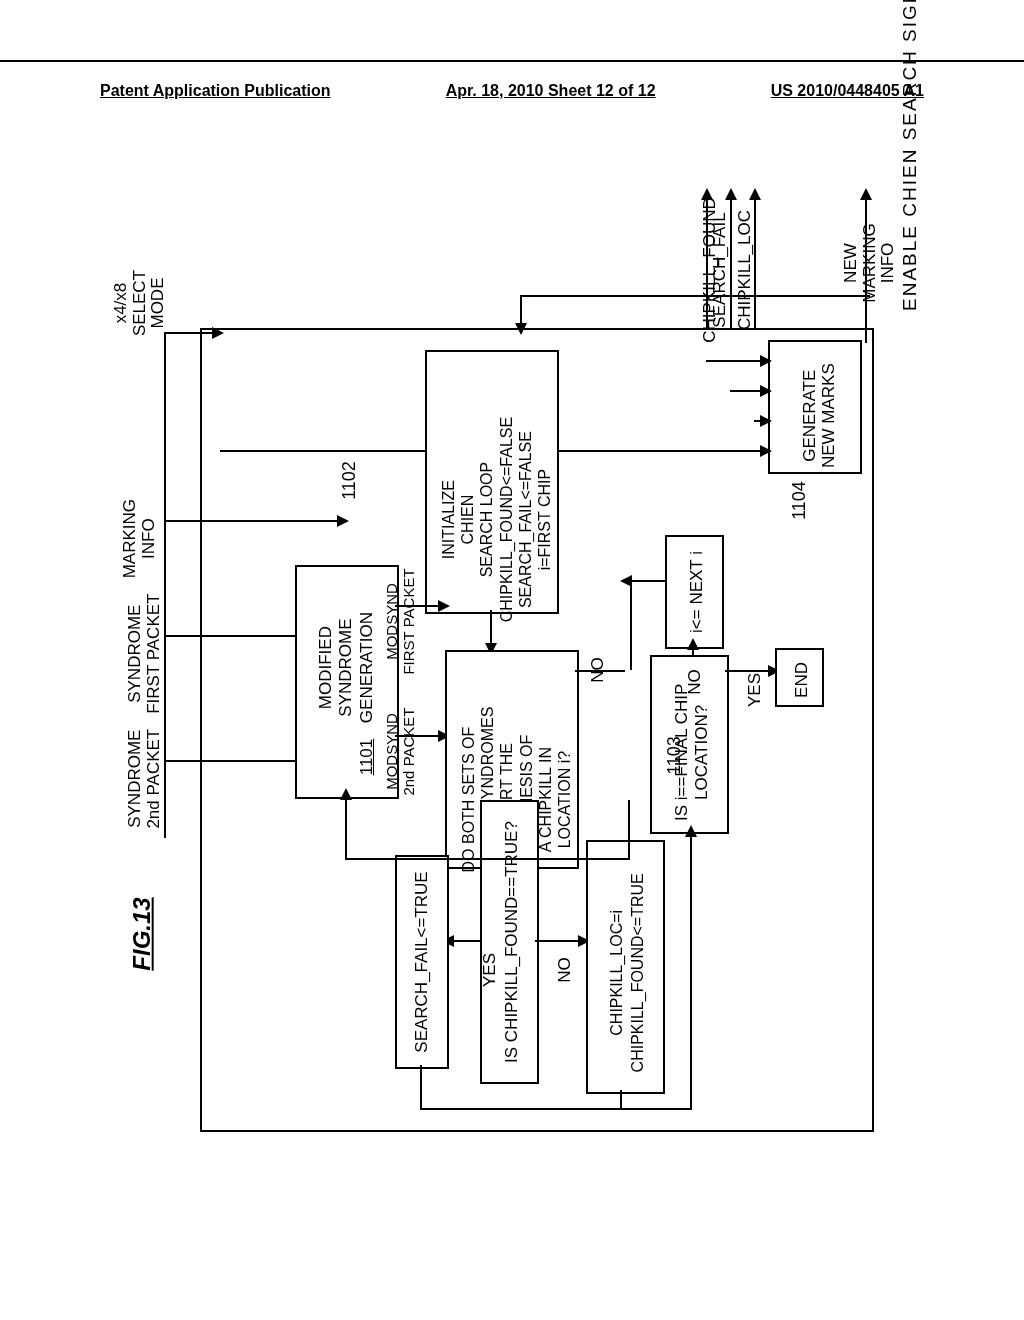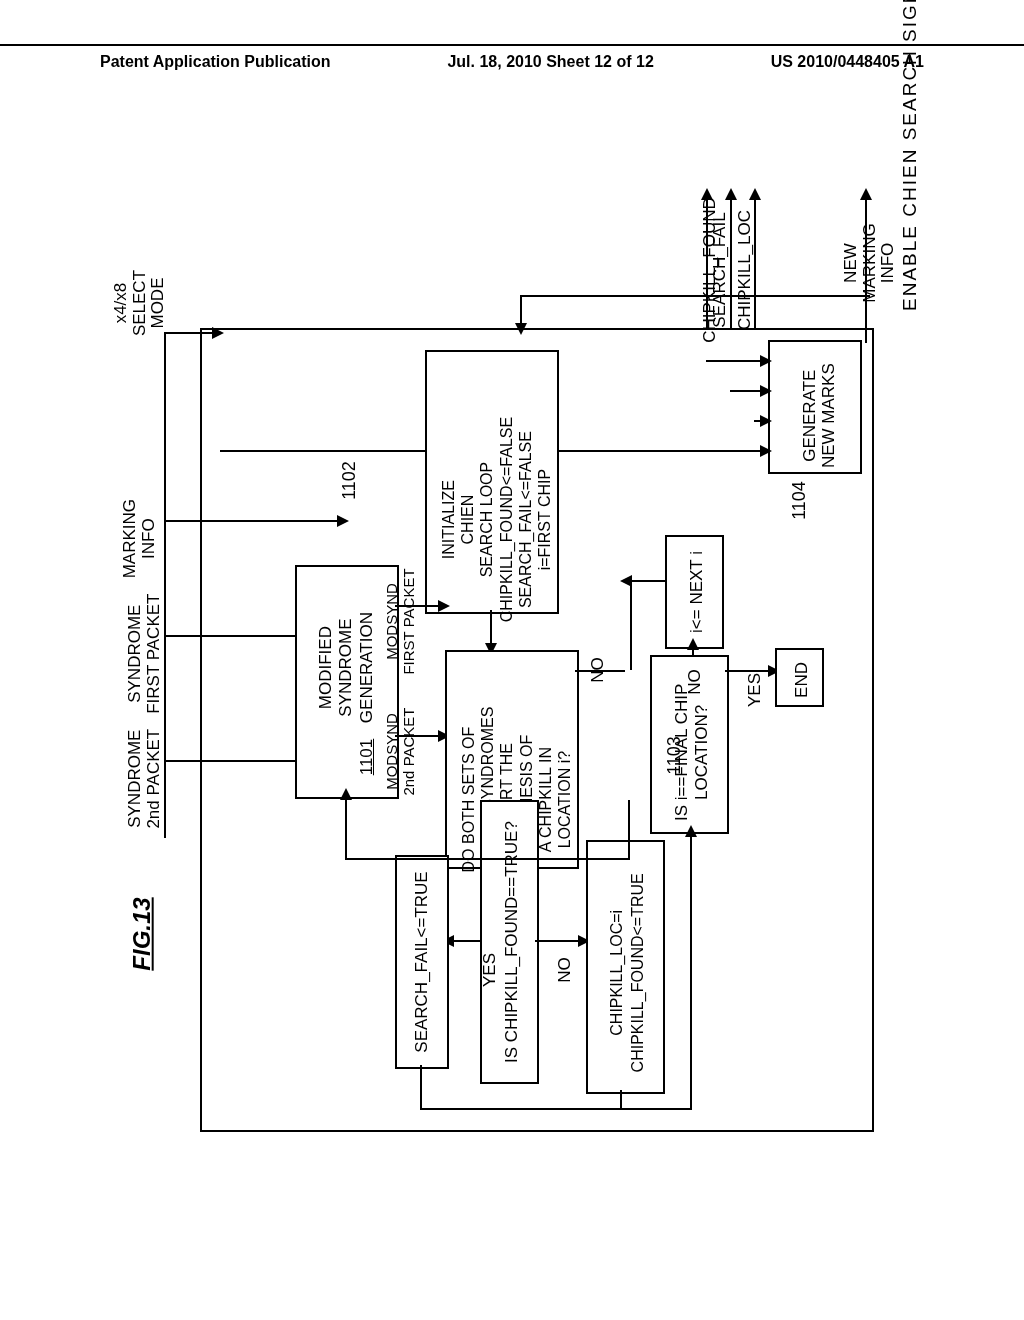--- a/index.html
+++ b/index.html
@@ -12,25 +12,26 @@
     position: relative;
   }
   .page {
     width: 1024px;
     height: 1320px;
     position: relative;
     background: white;
   }
   .header {
     position: absolute;
-    top: 44px;
+    top: 60px;
     left: 0;
     width: 100%;
     border-top: 2px solid black;
-    padding-top: 7px;
+    padding-top: 20px;
+    text-decoration: underline;
   }
   .header-row {
     display: flex;
     justify-content: space-between;
     padding: 0 100px;
     font-size: 16px;
     font-weight: bold;
   }
   .figure-area {
     position: absolute;
@@ -109,21 +110,21 @@
     text-align: center;
   }
 </style>
 </head>
 <body>
 
 <div class="page">
   <div class="header">
     <div class="header-row">
       <span>Patent Application Publication</span>
-      <span>Jul. 18, 2010  Sheet 12 of 12</span>
+      <span>Apr. 18, 2010  Sheet 12 of 12</span>
       <span>US 2010/0448405 A1</span>
     </div>
   </div>
 
   <div class="figure-area">
 
     <div class="r-text" style="left:-40px; top:95px; width:120px; line-height:1.1;">x4/x8<br>SELECT<br>MODE</div>
     <div class="r-text" style="left:-30px; top:340px; width:100px; line-height:1.1;">MARKING<br>INFO</div>
     <div class="r-text" style="left:-40px; top:455px; width:130px; line-height:1.1;">SYNDROME<br>FIRST PACKET</div>
     <div class="r-text" style="left:-40px; top:580px; width:130px; line-height:1.1;">SYNDROME<br>2nd PACKET</div>

